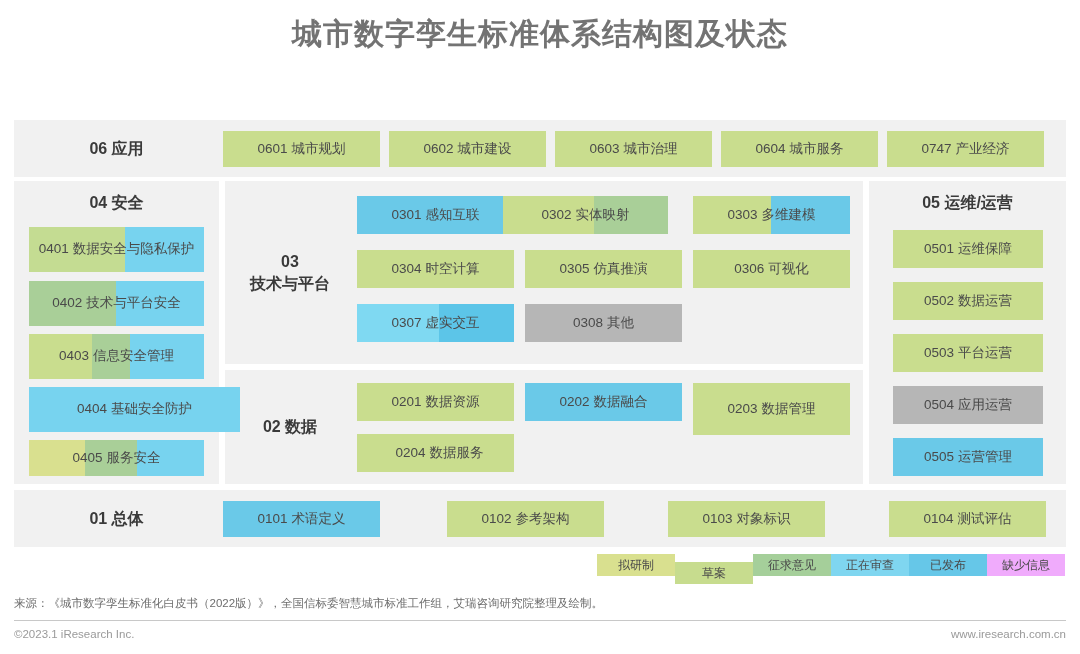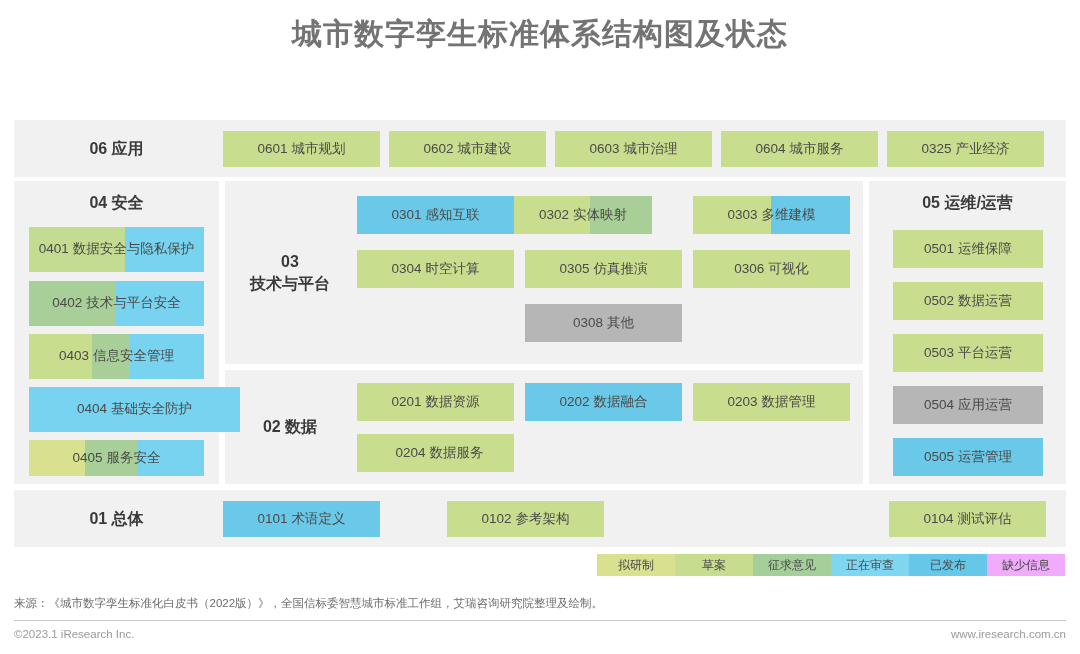--- a/index.html
+++ b/index.html
@@ -92,56 +92,58 @@
   <div class="panel" style="left:869px;top:181px;width:197px;height:303px;"></div>
   <div class="rowlabel" style="left:869px;top:188px;width:197px;height:30px;">05  运维/运营</div>
 
   <div class="panel" style="left:14px;top:490px;width:1052px;height:57px;"></div>
   <div class="rowlabel" style="left:14px;top:490px;width:205px;height:57px;">01 总体</div>
 
   <div class="box" style="left: 223px; top: 131px; width: 157px; height: 36px; background: linear-gradient(90deg, rgb(201, 221, 142) 0%, rgb(201, 221, 142) 100%);">0601 城市规划</div>
   <div class="box" style="left: 389px; top: 131px; width: 157px; height: 36px; background: linear-gradient(90deg, rgb(201, 221, 142) 0%, rgb(201, 221, 142) 100%);">0602 城市建设</div>
   <div class="box" style="left: 555px; top: 131px; width: 157px; height: 36px; background: linear-gradient(90deg, rgb(201, 221, 142) 0%, rgb(201, 221, 142) 100%);">0603 城市治理</div>
   <div class="box" style="left: 721px; top: 131px; width: 157px; height: 36px; background: linear-gradient(90deg, rgb(201, 221, 142) 0%, rgb(201, 221, 142) 100%);">0604 城市服务</div>
-  <div class="box" style="left: 887px; top: 131px; width: 157px; height: 36px; background: linear-gradient(90deg, rgb(201, 221, 142) 0%, rgb(201, 221, 142) 100%);">0325 产业经济</div>
+  <div class="box" style="left: 887px; top: 131px; width: 157px; height: 36px; background: linear-gradient(90deg, rgb(201, 221, 142) 0%, rgb(201, 221, 142) 100%);">0747 产业经济</div>
 
   <div class="box" style="left: 29px; top: 227px; width: 175px; height: 45px; background: linear-gradient(90deg, rgb(196, 220, 146) 0%, rgb(196, 220, 146) 55%, rgb(119, 211, 239) 55%, rgb(119, 211, 239) 100%);">0401 数据安全与隐私保护</div>
   <div class="box" style="left: 29px; top: 281px; width: 175px; height: 45px; background: linear-gradient(90deg, rgb(169, 207, 152) 0%, rgb(169, 207, 152) 50%, rgb(119, 211, 239) 50%, rgb(119, 211, 239) 100%);">0402 技术与平台安全</div>
   <div class="box" style="left: 29px; top: 334px; width: 175px; height: 45px; background: linear-gradient(90deg, rgb(201, 221, 142) 0%, rgb(201, 221, 142) 36%, rgb(169, 207, 152) 36%, rgb(169, 207, 152) 58%, rgb(119, 211, 239) 58%, rgb(119, 211, 239) 100%);">0403 信息安全管理</div>
   <div class="box" style="left: 29px; top: 387px; width: 211px; height: 45px; background: linear-gradient(90deg, rgb(119, 211, 239) 0%, rgb(119, 211, 239) 100%);">0404 基础安全防护</div>
   <div class="box" style="left: 29px; top: 440px; width: 175px; height: 36px; background: linear-gradient(90deg, rgb(217, 224, 143) 0%, rgb(217, 224, 143) 32%, rgb(169, 207, 152) 32%, rgb(169, 207, 152) 62%, rgb(119, 211, 239) 62%, rgb(119, 211, 239) 100%);">0405 服务安全</div>
 
   <div class="box" style="left: 357px; top: 196px; width: 157px; height: 38px; background: linear-gradient(90deg, rgb(106, 201, 232) 0%, rgb(106, 201, 232) 100%);">0301 感知互联</div>
-  <div class="box" style="left: 514px; top: 196px; width: 138px; height: 38px; background: linear-gradient(90deg, rgb(201, 221, 142) 0%, rgb(201, 221, 142) 55%, rgb(169, 207, 152) 55%, rgb(169, 207, 152) 100%); text-align: center;">0302 实体映射</div>
+  <div class="box" style="left: 503px; top: 196px; width: 165px; height: 38px; background: linear-gradient(90deg, rgb(201, 221, 142) 0%, rgb(201, 221, 142) 55%, rgb(169, 207, 152) 55%, rgb(169, 207, 152) 100%); text-align: center;">0302 实体映射</div>
   <div class="box" style="left: 693px; top: 196px; width: 157px; height: 38px; background: linear-gradient(90deg, rgb(201, 221, 142) 0%, rgb(201, 221, 142) 50%, rgb(106, 201, 232) 50%, rgb(106, 201, 232) 100%);">0303 多维建模</div>
 
   <div class="box" style="left: 357px; top: 250px; width: 157px; height: 38px; background: linear-gradient(90deg, rgb(201, 221, 142) 0%, rgb(201, 221, 142) 100%);">0304 时空计算</div>
   <div class="box" style="left: 525px; top: 250px; width: 157px; height: 38px; background: linear-gradient(90deg, rgb(201, 221, 142) 0%, rgb(201, 221, 142) 100%);">0305 仿真推演</div>
   <div class="box" style="left: 693px; top: 250px; width: 157px; height: 38px; background: linear-gradient(90deg, rgb(201, 221, 142) 0%, rgb(201, 221, 142) 100%);">0306 可视化</div>
 
+  <div class="box" style="left: 357px; top: 304px; width: 157px; height: 38px; background: linear-gradient(90deg, rgb(127, 217, 242) 0%, rgb(127, 217, 242) 52%, rgb(92, 197, 232) 52%, rgb(92, 197, 232) 100%);">0307 虚实交互</div>
   <div class="box" style="left: 525px; top: 304px; width: 157px; height: 38px; background: linear-gradient(90deg, rgb(182, 182, 182) 0%, rgb(182, 182, 182) 100%);">0308 其他</div>
 
   <div class="box" style="left: 357px; top: 383px; width: 157px; height: 38px; background: linear-gradient(90deg, rgb(201, 221, 142) 0%, rgb(201, 221, 142) 100%);">0201 数据资源</div>
   <div class="box" style="left: 525px; top: 383px; width: 157px; height: 38px; background: linear-gradient(90deg, rgb(106, 201, 232) 0%, rgb(106, 201, 232) 100%);">0202 数据融合</div>
-  <div class="box" style="left: 693px; top: 383px; width: 157px; height: 38px; background: linear-gradient(90deg, rgb(201, 221, 142) 0%, rgb(201, 221, 142) 100%);">0203 数据管理</div>
+  <div class="box" style="left: 693px; top: 383px; width: 157px; height: 52px; background: linear-gradient(90deg, rgb(201, 221, 142) 0%, rgb(201, 221, 142) 100%);">0203 数据管理</div>
   <div class="box" style="left: 357px; top: 434px; width: 157px; height: 38px; background: linear-gradient(90deg, rgb(201, 221, 142) 0%, rgb(201, 221, 142) 100%); padding-left: 12px;">0204 数据服务</div>
 
   <div class="box" style="left: 893px; top: 230px; width: 150px; height: 38px; background: linear-gradient(90deg, rgb(201, 221, 142) 0%, rgb(201, 221, 142) 100%);">0501 运维保障</div>
   <div class="box" style="left: 893px; top: 282px; width: 150px; height: 38px; background: linear-gradient(90deg, rgb(201, 221, 142) 0%, rgb(201, 221, 142) 100%);">0502 数据运营</div>
   <div class="box" style="left: 893px; top: 334px; width: 150px; height: 38px; background: linear-gradient(90deg, rgb(201, 221, 142) 0%, rgb(201, 221, 142) 100%);">0503 平台运营</div>
   <div class="box" style="left: 893px; top: 386px; width: 150px; height: 38px; background: linear-gradient(90deg, rgb(182, 182, 182) 0%, rgb(182, 182, 182) 100%);">0504 应用运营</div>
   <div class="box" style="left: 893px; top: 438px; width: 150px; height: 38px; background: linear-gradient(90deg, rgb(106, 201, 232) 0%, rgb(106, 201, 232) 100%);">0505 运营管理</div>
 
   <div class="box" style="left: 223px; top: 501px; width: 157px; height: 36px; background: linear-gradient(90deg, rgb(106, 201, 232) 0%, rgb(106, 201, 232) 100%);">0101 术语定义</div>
   <div class="box" style="left: 447px; top: 501px; width: 157px; height: 36px; background: linear-gradient(90deg, rgb(201, 221, 142) 0%, rgb(201, 221, 142) 100%);">0102 参考架构</div>
+  <div class="box" style="left: 668px; top: 501px; width: 157px; height: 36px; background: linear-gradient(90deg, rgb(201, 221, 142) 0%, rgb(201, 221, 142) 100%);">0103 对象标识</div>
   <div class="box" style="left: 889px; top: 501px; width: 157px; height: 36px; background: linear-gradient(90deg, rgb(201, 221, 142) 0%, rgb(201, 221, 142) 100%);">0104 测试评估</div>
 
   <div class="legend">
     <div class="legend-item" style="background: rgb(217, 224, 143);">拟研制</div>
-    <div class="legend-item" style="background: rgb(199, 220, 142);">草案</div>
+    <div class="legend-item" style="background: rgb(199, 220, 142); margin-top: 8px;">草案</div>
     <div class="legend-item" style="background: rgb(165, 207, 154);">征求意见</div>
     <div class="legend-item" style="background: rgb(127, 214, 240);">正在审查</div>
     <div class="legend-item" style="background: rgb(102, 199, 232);">已发布</div>
     <div class="legend-item" style="background: #f0abfc;">缺少信息</div>
   </div>
 
   <div class="source">来源：《城市数字孪生标准化白皮书（2022版）》，全国信标委智慧城市标准工作组，艾瑞咨询研究院整理及绘制。</div>
   <div class="hr"></div>
   <div class="copy">©2023.1 iResearch Inc.</div>
   <div class="site">www.iresearch.com.cn</div>

